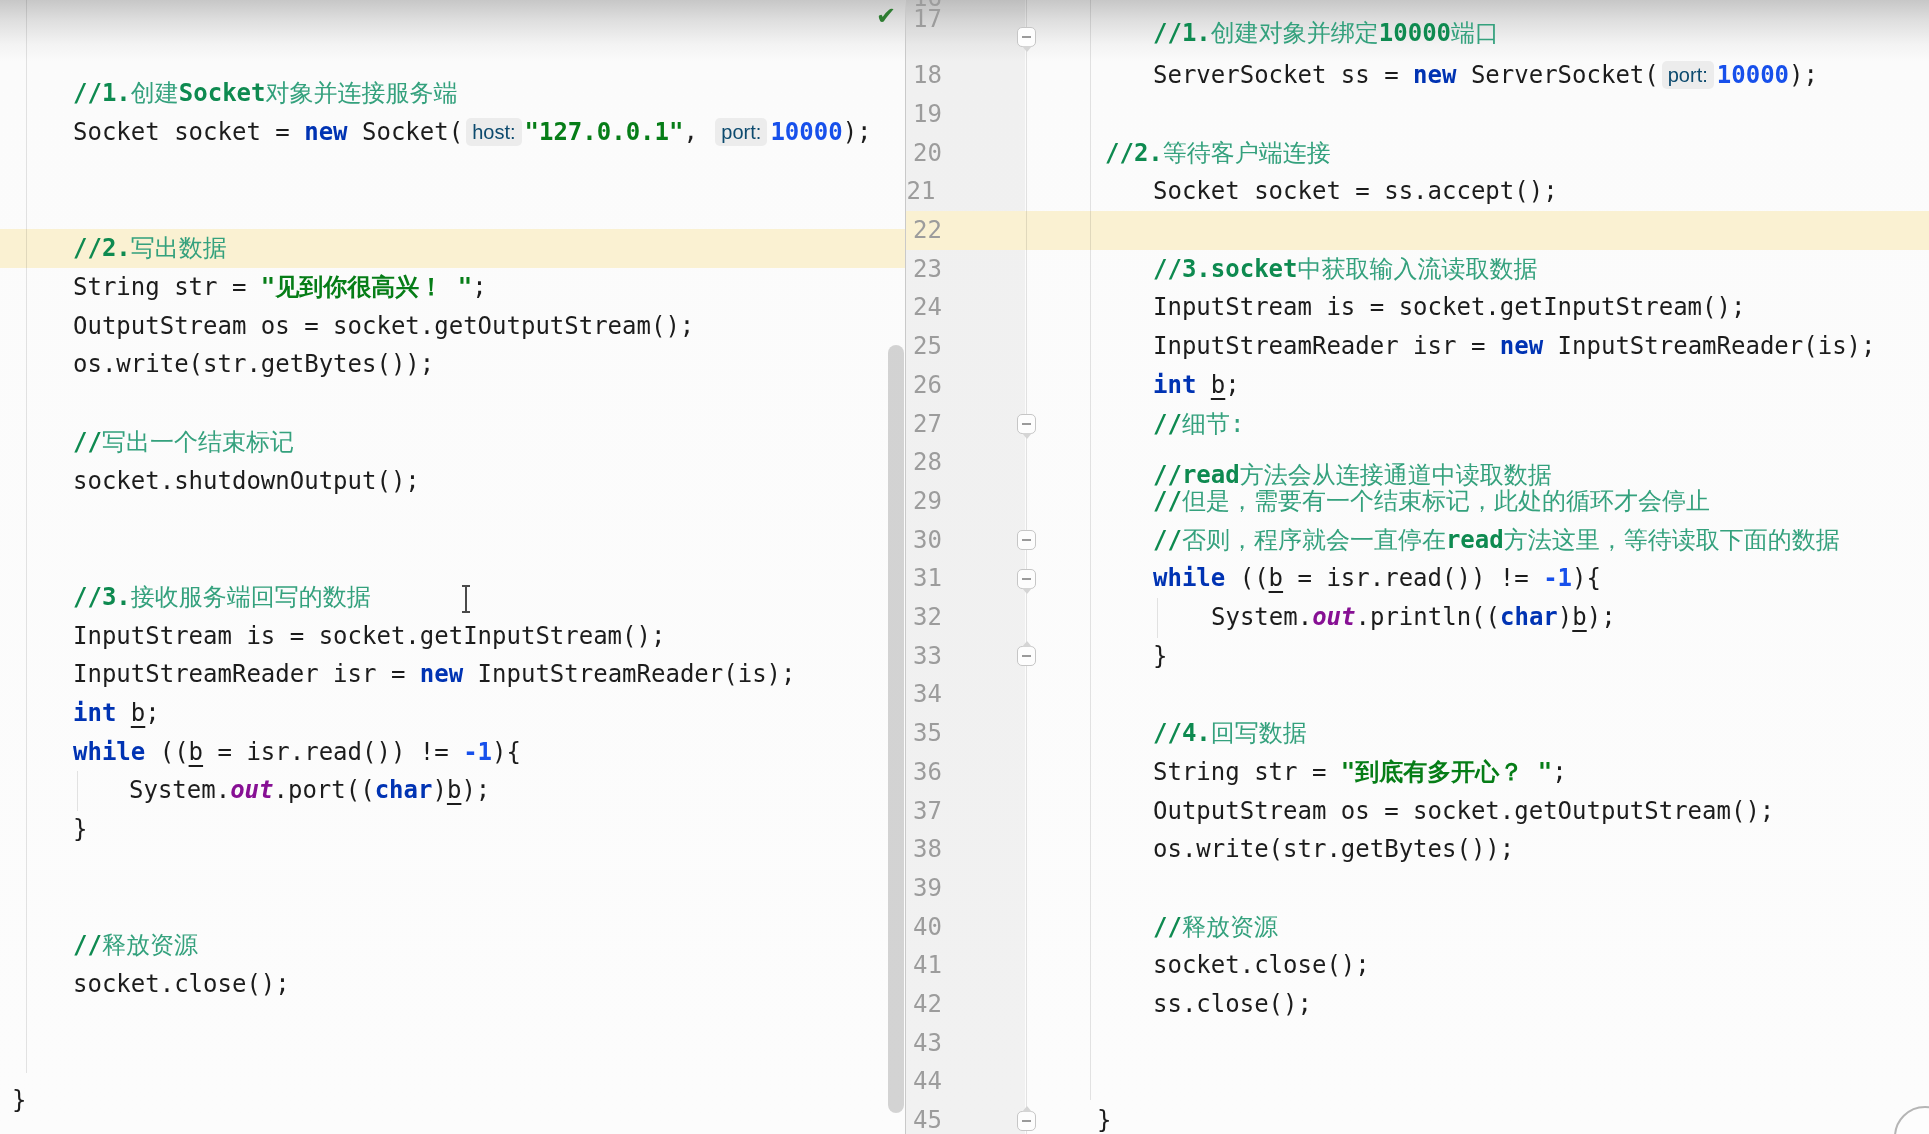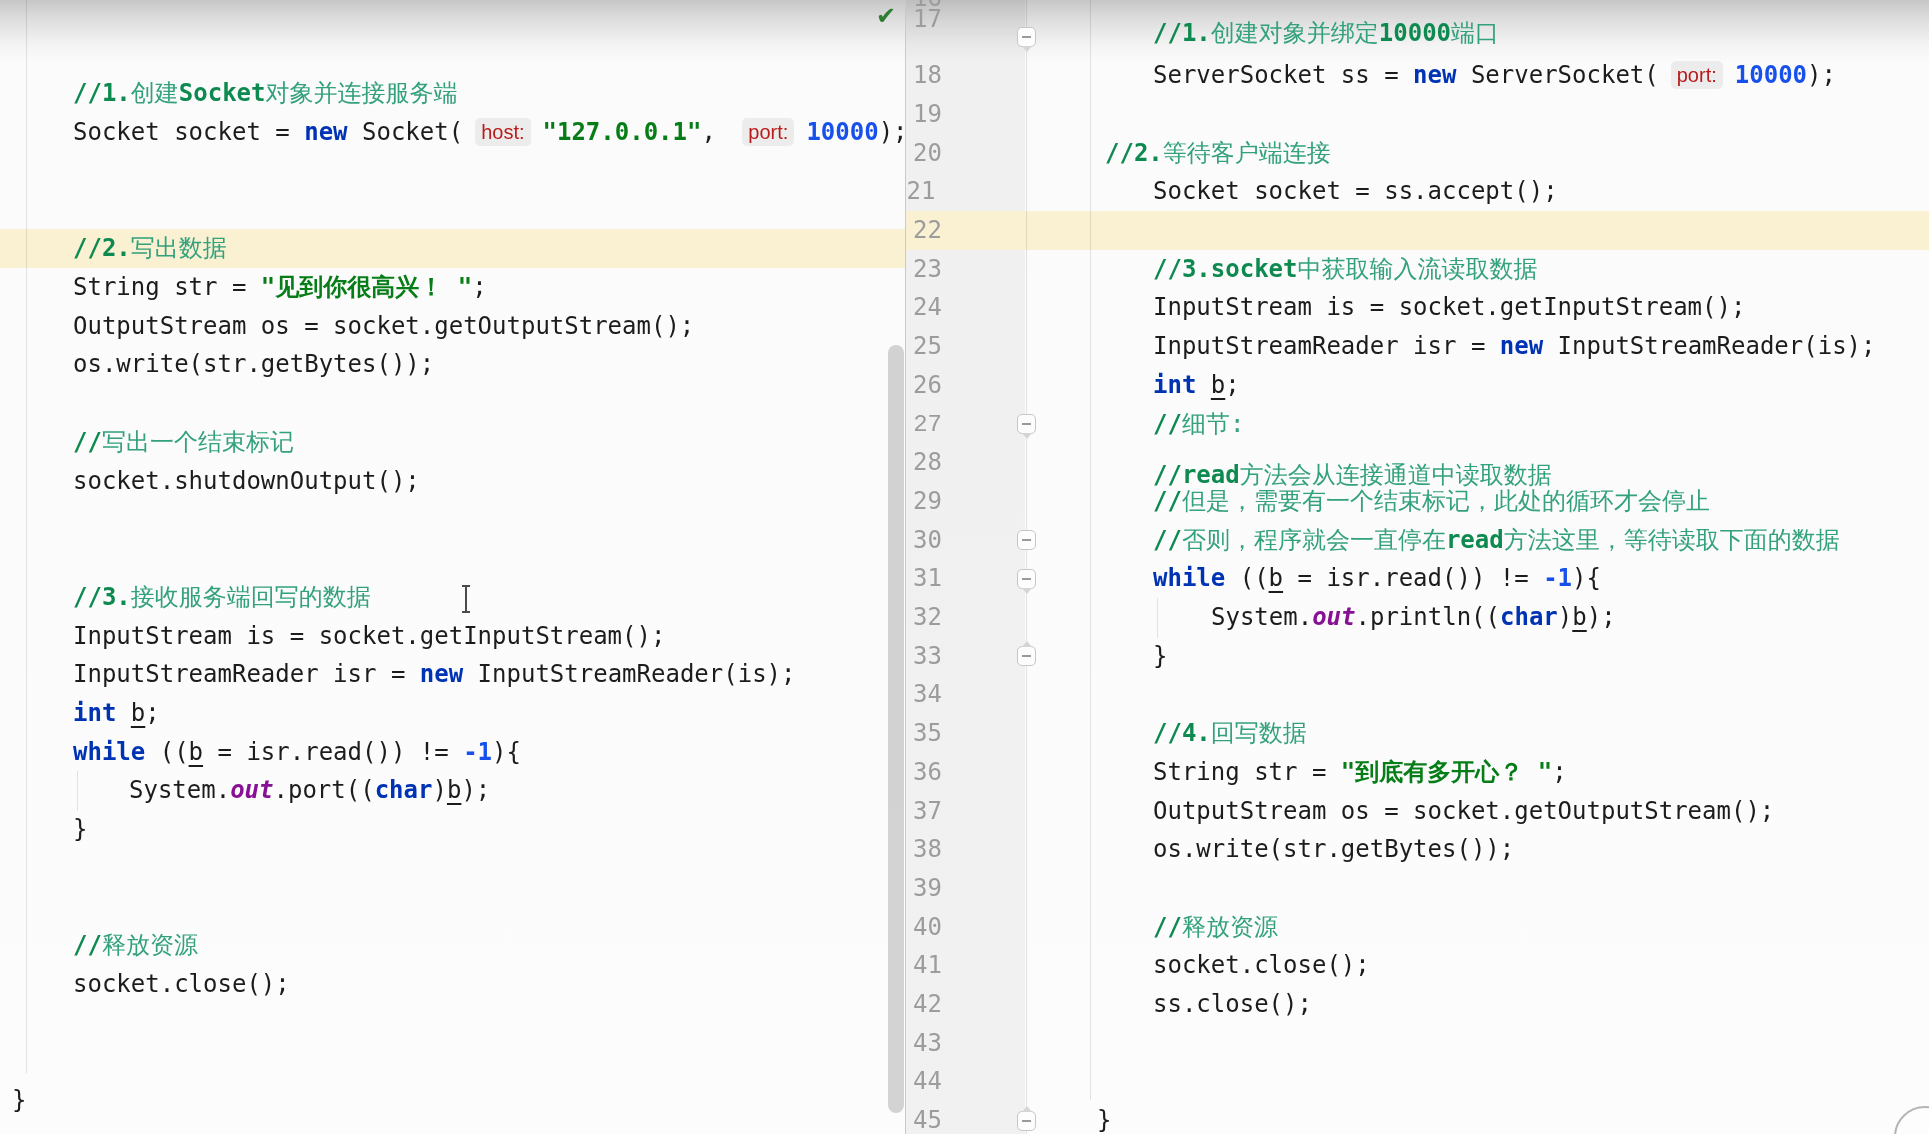--- a/index.html
+++ b/index.html
@@ -17,21 +17,21 @@
   .tk-p{color:#1c1c1c;}
   .tk-k{color:#0033b3;font-weight:bold;}
   .tk-s{color:#067d17;font-weight:bold;}
   .tk-n{color:#1750eb;font-weight:bold;}
   .tk-ca{color:#0e8a50;font-weight:bold;}
   .tk-cc{color:#34a17d;font-weight:normal;}
   .tk-o{color:#871094;font-weight:bold;font-style:italic;}
   .tk-u{color:#1c1c1c;text-decoration:underline;text-underline-offset:5px;text-decoration-thickness:2px;}
   .tk-i{
     display:inline-block;font-family:"Liberation Sans",sans-serif;font-size:20px;
-    color:#b91c1c;background:#ececec;border-radius:5px;padding:0 6px;margin:0 12px;
+    color:#0c4a6e;background:#ececec;border-radius:5px;padding:0 6px;margin:0 3px;
     line-height:28px;vertical-align:1px;font-weight:normal;
   }
   .hl{position:absolute;height:39px;background:#faf1d2;}
   .guide{position:absolute;width:1px;background:rgba(0,0,0,0.10);}
   .gutter-bg{position:absolute;left:906px;top:0;width:119px;height:1134px;background:rgba(0,0,0,0.045);}
   .divider{position:absolute;left:905px;top:0;width:1px;height:1134px;background:#c9c9c9;}
   .foldline{position:absolute;left:1026px;top:0;width:1px;height:1134px;background:rgba(0,0,0,0.10);}
   .gnum{
     position:absolute;left:900px;width:42px;height:39px;line-height:39px;text-align:right;
     font-size:24px;color:#9c9c9c;
@@ -100,21 +100,21 @@
       <div class="gnum" style="top: 0;">17</div>
       <div class="gnum" style="top: 56.2px;">18</div>
       <div class="gnum" style="top: 94.9px;">19</div>
       <div class="gnum" style="top: 133.6px;">20</div>
       <div class="gnum" style="top: 172.3px; text-align: center;">21</div>
       <div class="gnum" style="top: 211px;">22</div>
       <div class="gnum" style="top: 249.7px;">23</div>
       <div class="gnum" style="top: 288.4px;">24</div>
       <div class="gnum" style="top: 327.1px;">25</div>
       <div class="gnum" style="top: 365.8px;">26</div>
-      <div class="gnum" style="top: 404.5px; font-family: Liberation Mono, monospace;">27</div>
+      <div class="gnum" style="top: 404.5px;">27</div>
       <div class="gnum" style="top: 443.2px;">28</div>
       <div class="gnum" style="top: 481.9px;">29</div>
       <div class="gnum" style="top: 520.6px;">30</div>
       <div class="gnum" style="top: 559.3px;">31</div>
       <div class="gnum" style="top: 598px;">32</div>
       <div class="gnum" style="top: 636.7px;">33</div>
       <div class="gnum" style="top: 675.4px;">34</div>
       <div class="gnum" style="top: 714.1px;">35</div>
       <div class="gnum" style="top: 752.8px;">36</div>
       <div class="gnum" style="top: 791.5px;">37</div>

